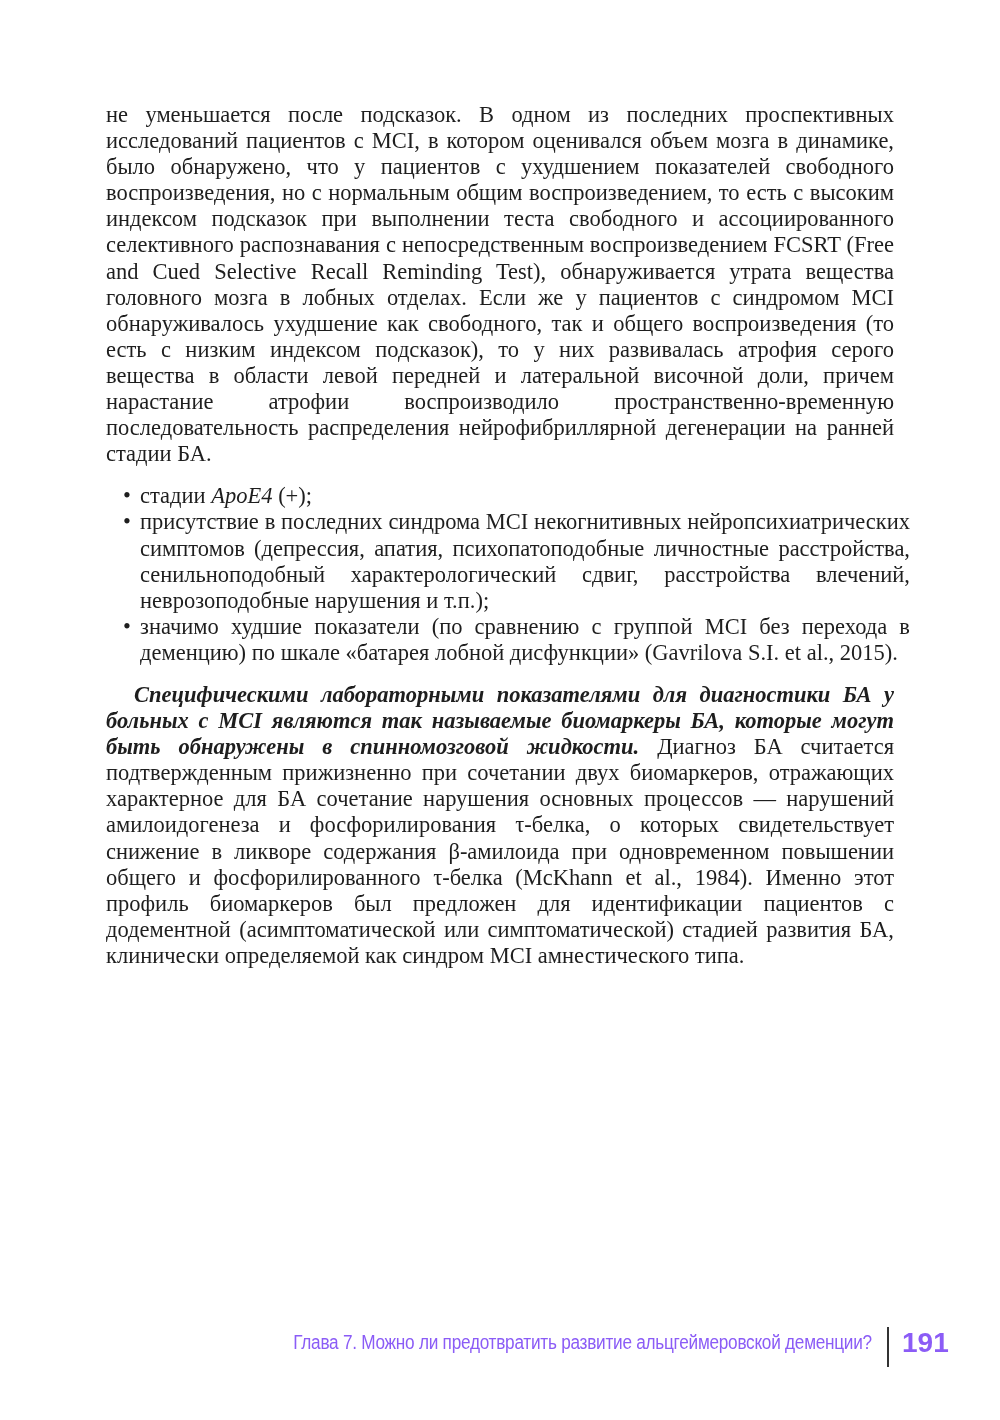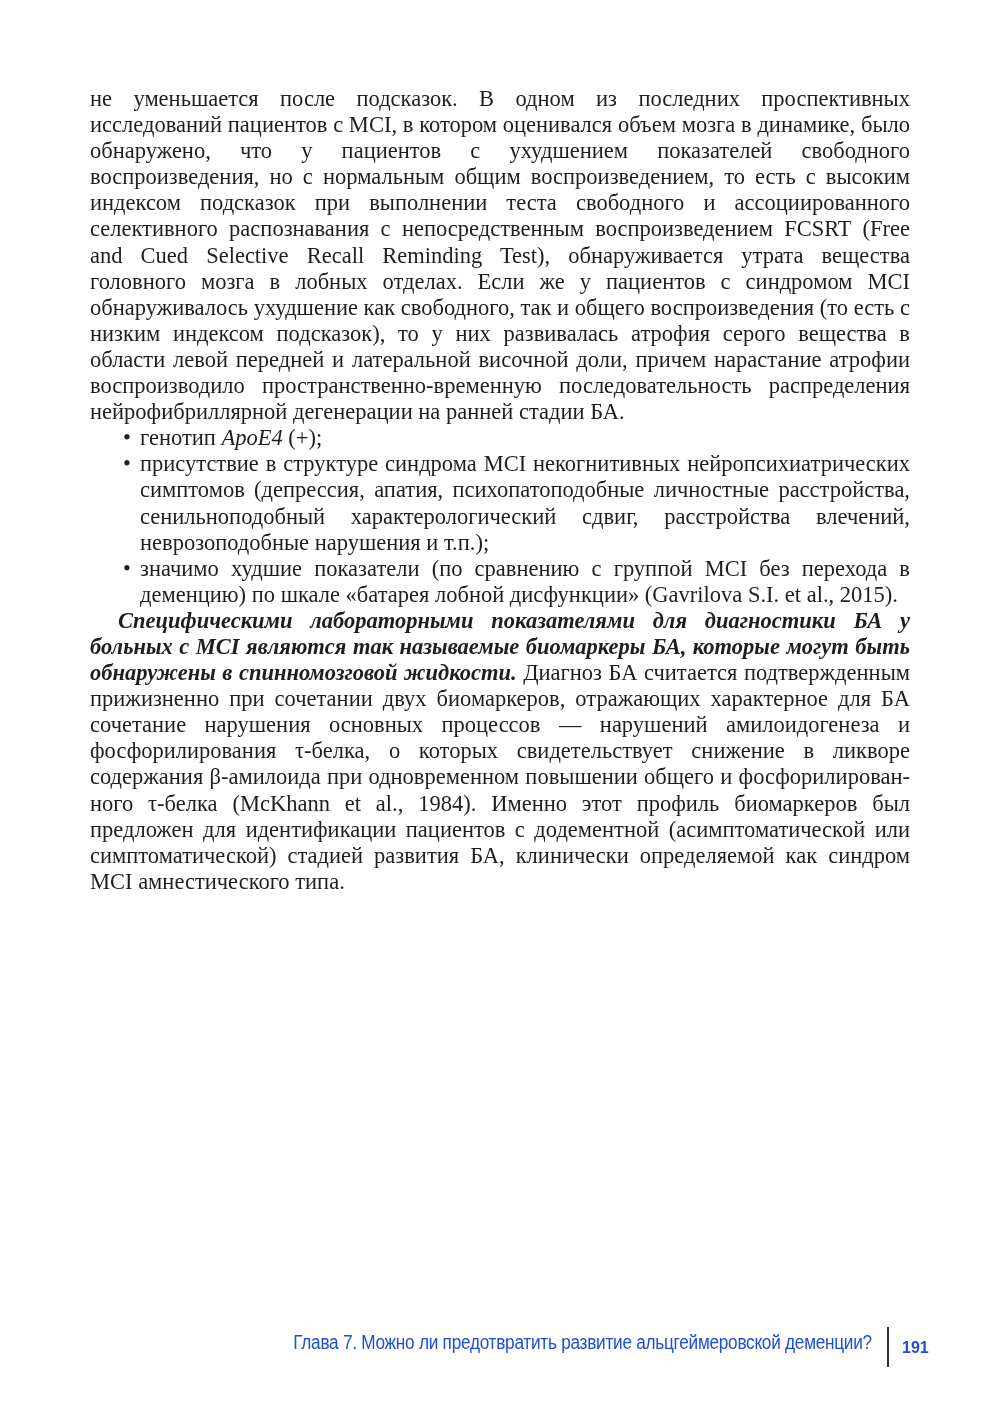--- a/index.html
+++ b/index.html
@@ -3,59 +3,59 @@
 <meta charset="utf-8">
 <style>
   html, body { margin: 0; padding: 0; background: #ffffff; }
   body { width: 1000px; height: 1420px; position: relative; overflow: hidden; }
   .page {
     position: absolute; left: 90px; top: 86px; width: 820px;
     font-family: "Liberation Serif", "DejaVu Serif", serif;
     font-size: 22.5px; line-height: 26.1px; color: #1e1e1e;
     text-align: justify; hyphens: manual;
   }
-  .page p { margin: 0; }
+  .page p { margin: 16px; }
   .indent { text-indent: 28px; }
   .lead-bold { font-weight: bold; font-style: italic; }
   ul.bullets { list-style: none; margin: 0; padding: 0; }
   ul.bullets li { position: relative; padding-left: 50px; }
   ul.bullets li .bullet {
     position: absolute; left: 30px; top: 0; width: 14px; text-align: center;
   }
   em { font-style: italic; }
   .footer {
     position: absolute; left: 0; top: 1327px; width: 1000px; height: 40px;
-    font-family: "Liberation Sans", "DejaVu Sans", sans-serif; color: #1d4ed8;
+    font-family: "Liberation Sans", "DejaVu Sans", sans-serif; color: #8b5cf6;
   }
   .footer .chapter {
     position: absolute; right: 128px; top: 4px; font-size: 20px; letter-spacing: -0.3px;
     transform: scaleX(0.86); transform-origin: right center; white-space: nowrap;
   }
   .footer .divider {
     position: absolute; left: 887px; top: 0; width: 2px; height: 40px; background: #333;
   }
   .footer .page-number {
-    position: absolute; left: 902px; top: 12px; font-size: 16px; font-weight: bold;
+    position: absolute; left: 902px; top: 0; font-size: 28px; font-weight: bold;
   }
 </style>
 </head>
 <body>
 
 <div class="page">
   <p>не уменьшается после подсказок. В одном из последних проспективных исследований пациентов с MCI, в котором оценивался объем мозга в ди­намике, было обнаружено, что у пациентов с ухудшением показателей свободного воспроизведения, но с нормальным общим воспроизведени­ем, то есть с высоким индексом подсказок при выполнении теста свобод­ного и ассоциированного селективного распознавания с непосредствен­ным воспроизведением FCSRT (Free and Cued Selective Recall Reminding Test), обнаруживается утрата вещества головного мозга в лобных отде­лах. Если же у пациентов с синдромом MCI обнаруживалось ухудшение как свободного, так и общего воспроизведения (то есть с низким индек­сом подсказок), то у них развивалась атрофия серого вещества в области левой передней и латеральной височной доли, причем нарастание атро­фии воспроизводило пространственно-временную последовательность распределения нейрофибриллярной дегенерации на ранней стадии БА.</p>
 
 
   <ul class="bullets">
     <li>
       <span class="bullet">•</span>
-      <span>генотип </span><em>ApoE4</em><span> (+);</span>
+      <span>стадии </span><em>ApoE4</em><span> (+);</span>
     </li>
     <li>
       <span class="bullet">•</span>
-      <span>присутствие в структуре синдрома MCI некогнитивных нейропси­хиатрических симптомов (депрессия, апатия, психопатоподобные личностные расстройства, сенильноподобный характерологический сдвиг, расстройства влечений, неврозоподобные нарушения и т.п.);</span>
+      <span>присутствие в последних синдрома MCI некогнитивных нейропси­хиатрических симптомов (депрессия, апатия, психопатоподобные личностные расстройства, сенильноподобный характерологический сдвиг, расстройства влечений, неврозоподобные нарушения и т.п.);</span>
     </li>
     <li>
       <span class="bullet">•</span>
       <span>значимо худшие показатели (по сравнению с группой MCI без перехода в деменцию) по шкале «батарея лобной дисфункции» (Gavrilova S.I. et al., 2015).</span>
     </li>
   </ul>
 
   <p class="indent"><span class="lead-bold">Специфическими лабораторными показателями для диагности­ки БА у больных с MCI являются так называемые биомаркеры БА, которые могут быть обнаружены в спинномозговой жидкости.</span><span> Диагноз БА считается подтвержденным прижизненно при сочетании двух биомаркеров, отражающих характерное для БА сочетание нарушения основных процессов — нарушений амилоидогенеза и фосфорилирова­ния τ-белка, о которых свидетельствует снижение в ликворе содержания β-амилоида при одновременном повышении общего и фосфорилирован­ного τ-белка (McKhann et al., 1984). Именно этот профиль биомаркеров был предложен для идентификации пациентов с додементной (асимпто­матической или симптоматической) стадией развития БА, клинически определяемой как синдром MCI амнестического типа.</span></p>
 
 </div>

